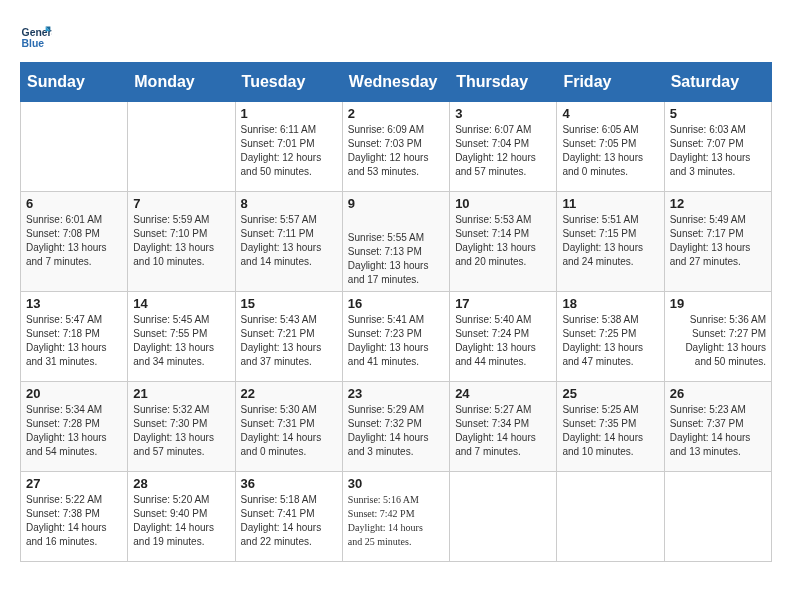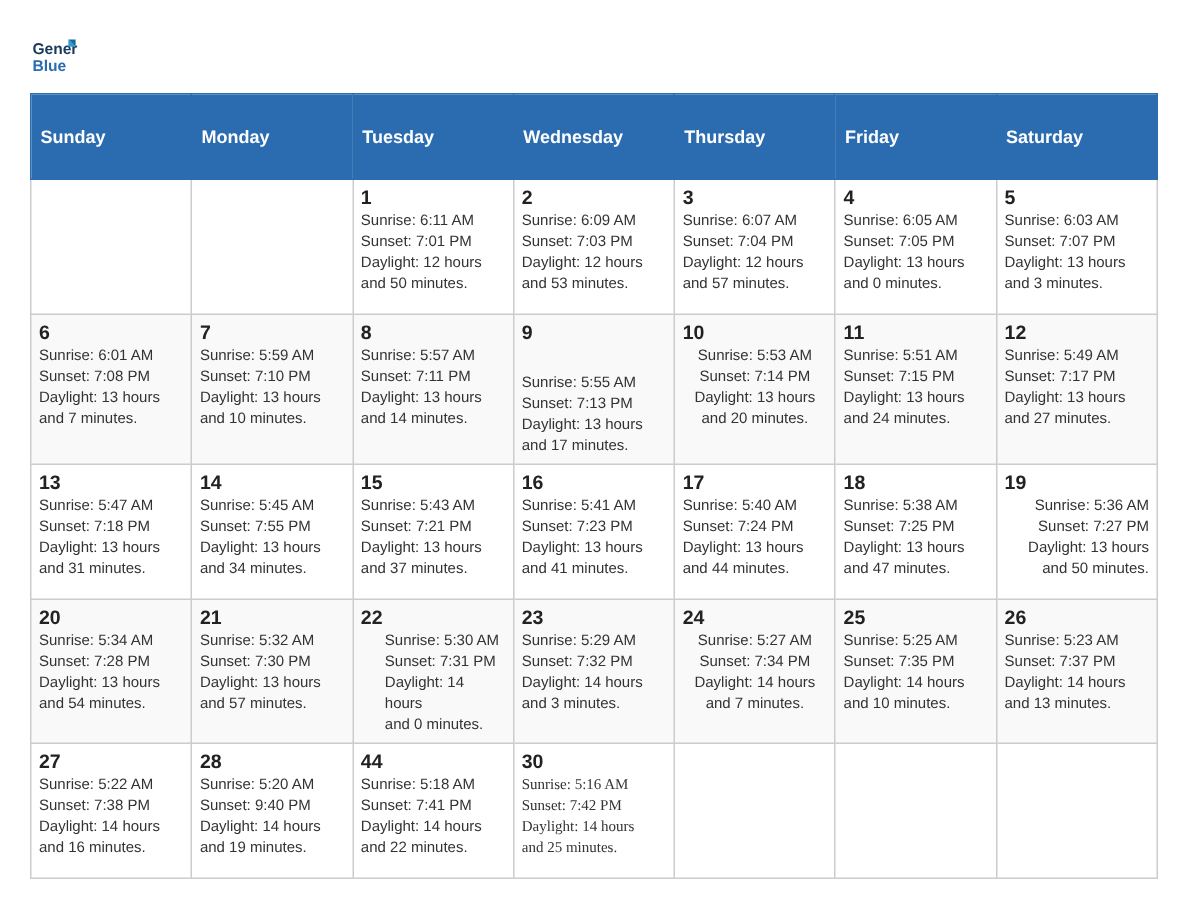--- a/index.html
+++ b/index.html
@@ -40,22 +40,22 @@
     }
     table {
       width: 100%;
       border-collapse: collapse;
       font-size: 11px;
     }
     thead th {
       background-color: #2b6cb0;
       color: white;
       text-align: left;
-      padding: 21px 6px;
-      font-size: 12px;
+      padding: 10px 6px;
+      font-size: 16px;
       font-weight: bold;
       border: 1px solid #2b6cb0;
     }
     td {
       border: 1px solid #ccc;
       vertical-align: top;
       padding: 4px 5px;
       width: calc(100% / 7);
       min-height: 80px;
       height: 90px;
@@ -180,21 +180,21 @@
         </td>
         <td>
           <div class="day-num">9</div>
           <div class="day-detail" style="white-space: pre-line; margin-top: 20px;">Sunrise: 5:55 AM
 Sunset: 7:13 PM
 Daylight: 13 hours
 and 17 minutes.</div>
         </td>
         <td>
           <div class="day-num">10</div>
-          <div class="day-detail" style="white-space: pre-line; text-align: center;">Sunrise: 5:53 AM
+          <div class="day-detail" style="white-space: pre-line;">Sunrise: 5:53 AM
 Sunset: 7:14 PM
 Daylight: 13 hours
 and 20 minutes.</div>
         </td>
         <td>
           <div class="day-num">11</div>
           <div class="day-detail" style="white-space: pre-line;">Sunrise: 5:51 AM
 Sunset: 7:15 PM
 Daylight: 13 hours
 and 24 minutes.</div>
@@ -268,35 +268,35 @@
         </td>
         <td>
           <div class="day-num">21</div>
           <div class="day-detail" style="white-space: pre-line;">Sunrise: 5:32 AM
 Sunset: 7:30 PM
 Daylight: 13 hours
 and 57 minutes.</div>
         </td>
         <td>
           <div class="day-num">22</div>
-          <div class="day-detail" style="white-space: pre-line; margin-left: 16px;">Sunrise: 5:30 AM
+          <div class="day-detail" style="white-space: pre-line;">Sunrise: 5:30 AM
 Sunset: 7:31 PM
 Daylight: 14 hours
 and 0 minutes.</div>
         </td>
         <td>
           <div class="day-num">23</div>
           <div class="day-detail" style="white-space: pre-line;">Sunrise: 5:29 AM
 Sunset: 7:32 PM
 Daylight: 14 hours
 and 3 minutes.</div>
         </td>
         <td>
           <div class="day-num">24</div>
-          <div class="day-detail" style="white-space: pre-line; text-align: center;">Sunrise: 5:27 AM
+          <div class="day-detail" style="white-space: pre-line;">Sunrise: 5:27 AM
 Sunset: 7:34 PM
 Daylight: 14 hours
 and 7 minutes.</div>
         </td>
         <td>
           <div class="day-num">25</div>
           <div class="day-detail" style="white-space: pre-line;">Sunrise: 5:25 AM
 Sunset: 7:35 PM
 Daylight: 14 hours
 and 10 minutes.</div>
@@ -318,21 +318,21 @@
 and 16 minutes.</div>
         </td>
         <td>
           <div class="day-num">28</div>
           <div class="day-detail" style="white-space: pre-line;">Sunrise: 5:20 AM
 Sunset: 9:40 PM
 Daylight: 14 hours
 and 19 minutes.</div>
         </td>
         <td>
-          <div class="day-num">44</div>
+          <div class="day-num">36</div>
           <div class="day-detail" style="white-space: pre-line;">Sunrise: 5:18 AM
 Sunset: 7:41 PM
 Daylight: 14 hours
 and 22 minutes.</div>
         </td>
         <td>
           <div class="day-num">30</div>
           <div class="day-detail" style="white-space: pre-line; font-family: Liberation Serif, serif;">Sunrise: 5:16 AM
 Sunset: 7:42 PM
 Daylight: 14 hours

